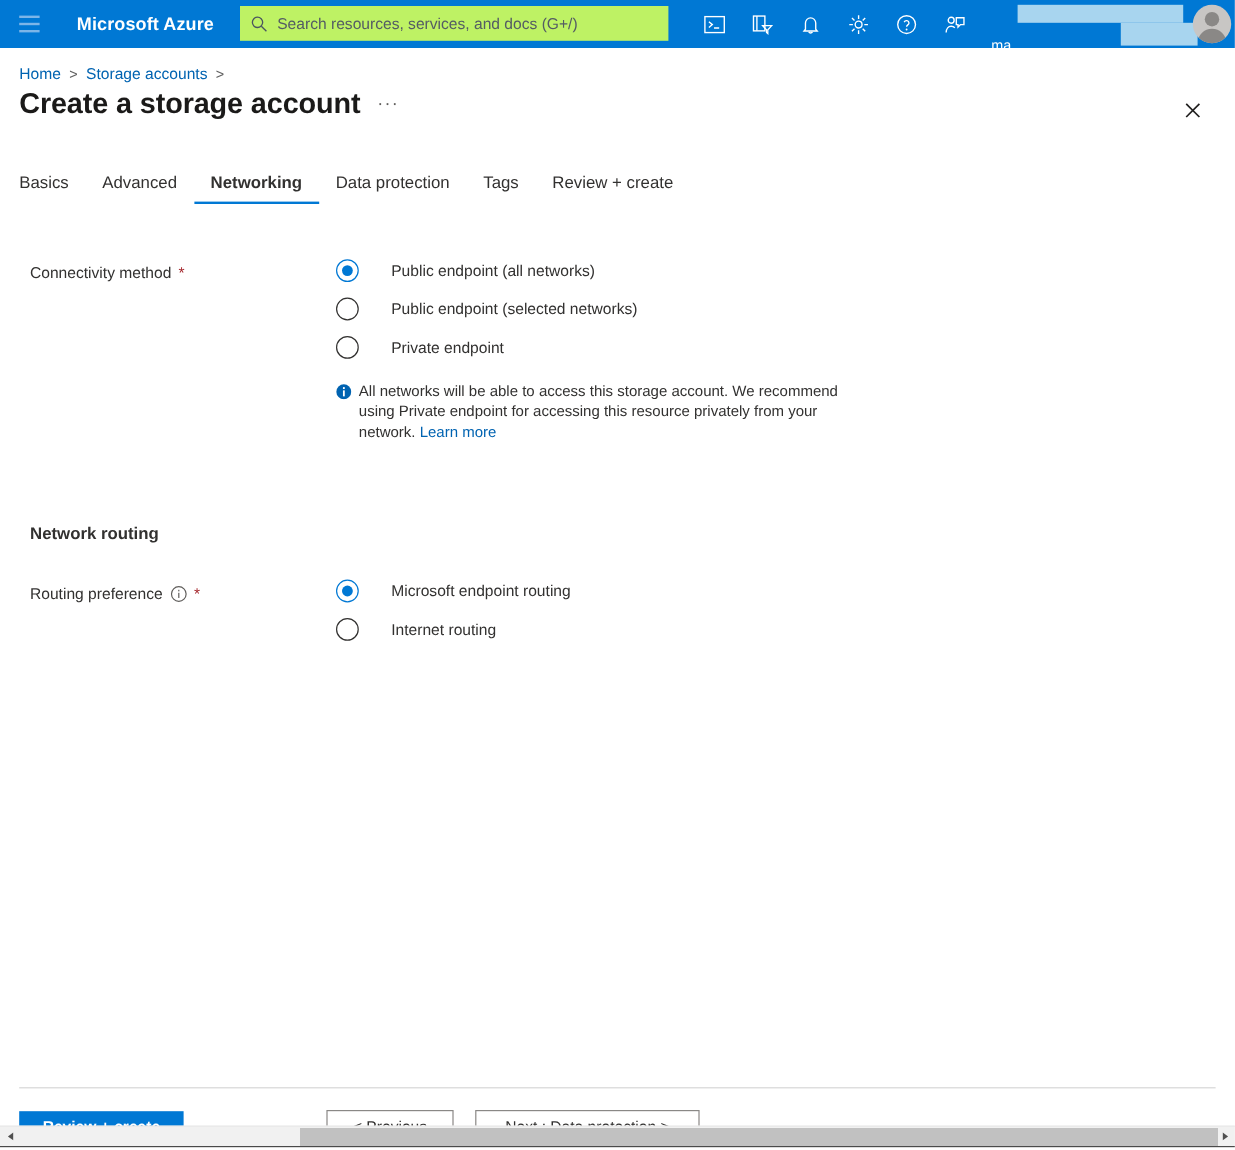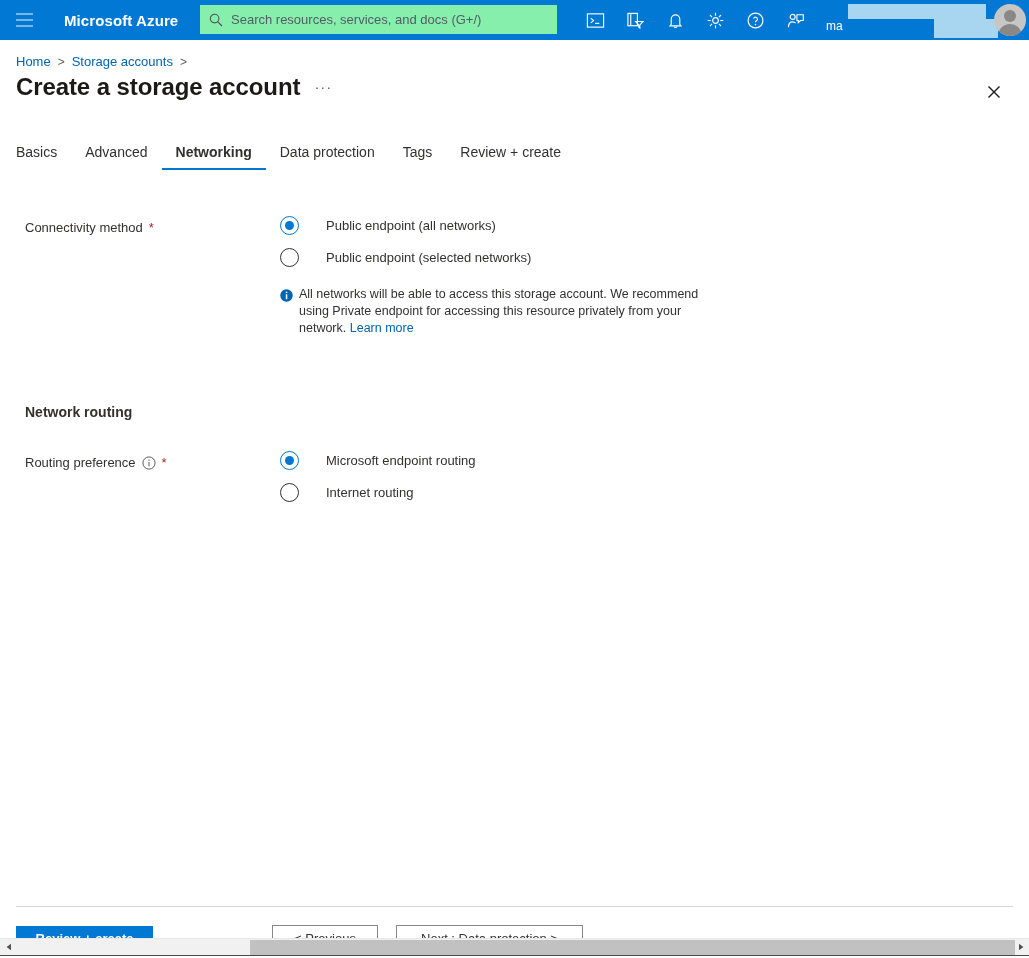--- a/index.html
+++ b/index.html
@@ -30,39 +30,39 @@
     background: #7cb5e8;
   }
   .brand {
     color: #ffffff; font-size: 15px; font-weight: bold;
     letter-spacing: .1px; margin-left: 16px; cursor: pointer;
     white-space: nowrap;
   }
   .searchbox {
     position: absolute; left: 200px; top: 5px;
     width: 357px; height: 29px;
-    background: #86efac;
+    background: #bef264;
     display: flex; align-items: center;
     padding: 0 9px; cursor: text;
   }
   .searchbox .mag { margin-right: 8px; flex: 0 0 auto; display:flex; }
   .searchbox .ph {
     font-size: 13px; color: #545c64; white-space: nowrap;
   }
   .top-icons {
     position: absolute; left: 575px; top: 0;
     height: 40px; display: flex; align-items: center;
   }
   .ticon {
     width: 40px; height: 40px;
     display: flex; align-items: center; justify-content: center;
     cursor: pointer;
   }
   .acct {
-    position: absolute; left: 826px; top: 4px;
+    position: absolute; left: 826px; top: 16px;
     height: 44px; display: flex; align-items: center; cursor: pointer; justify-content: flex-end;
   }
   .acct-name {
     font-size: 12px; color: #ffffff; white-space: nowrap;
     position: relative; z-index: 1;
   }
   .redact1 {
     position: absolute; left: 848px; top: 4px;
     width: 138px; height: 15px; background: #a8d5ef; z-index: 2;
   }
@@ -353,20 +353,24 @@
         <span class="req">*</span>
       </div>
       <div class="radio-group">
         <div class="radio-opt">
           <span class="radio checked"></span>
           <span class="radio-label">Public endpoint (all networks)</span>
         </div>
         <div class="radio-opt">
           <span class="radio"></span>
           <span class="radio-label">Public endpoint (selected networks)</span>
+        </div>
+        <div class="radio-opt">
+          <span class="radio"></span>
+          <span class="radio-label">Private endpoint</span>
         </div>
 
         <div class="info-note" style="margin-top:6px;">
           <span class="info-note-icon">
             <svg width="13" height="13" viewBox="0 0 13 13">
               <circle cx="6.5" cy="6.5" r="6.2" fill="#0063b1"></circle>
               <rect x="5.8" y="5.3" width="1.5" height="5" fill="#ffffff"></rect>
               <rect x="5.8" y="2.6" width="1.5" height="1.6" fill="#ffffff"></rect>
             </svg>
           </span>

